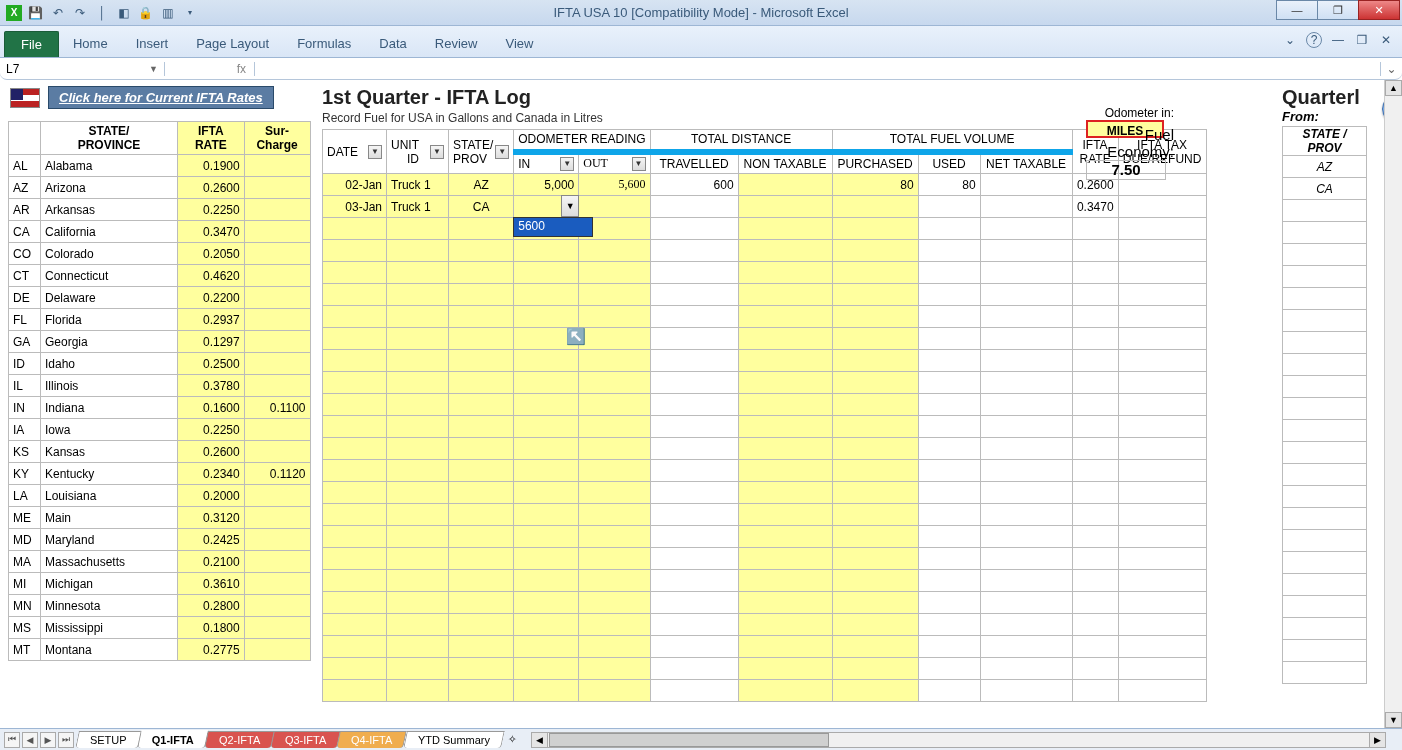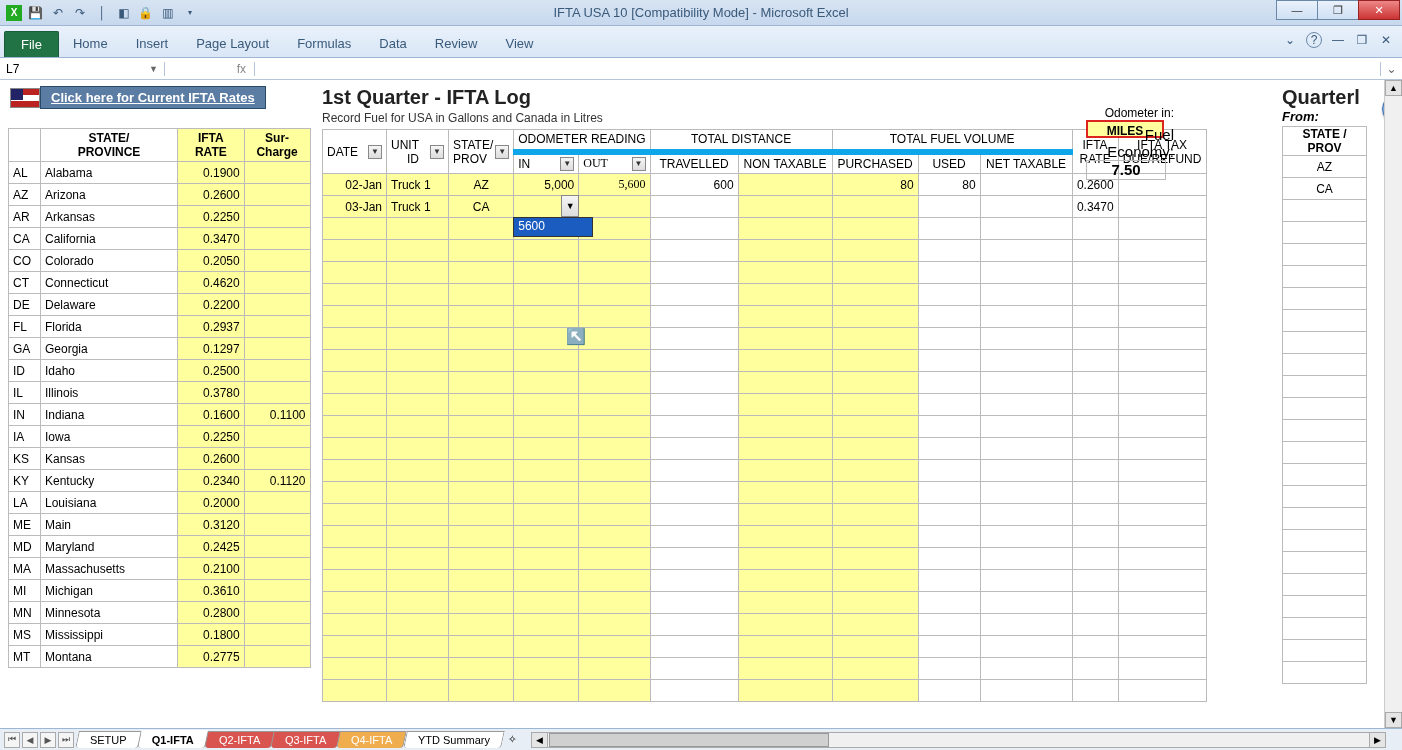--- a/index.html
+++ b/index.html
@@ -12,34 +12,34 @@
 .win-controls { position:absolute; right:2px; top:0; display:flex;}
 .win-btn { width:42px; height:20px; border:1px solid #6a88a8; background:linear-gradient(#eaf1fb,#cfe0f4); display:flex; align-items:center; justify-content:center; font-size:11px; color:#333; margin-left:-1px;}
 .win-btn.close { background:linear-gradient(#e88,#c33); color:#fff; border-color:#922;}
 
 .ribbon { height:32px; background:linear-gradient(#e9f1fb,#d9e6f6); border-bottom:1px solid #9db6d4; display:flex; align-items:flex-end; padding-left:4px; position:relative;}
 .ribbon .file-tab { background:#217346; color:#fff; padding:5px 16px; font-size:13px; border-radius:2px 2px 0 0; border:1px solid #1a5c38; border-bottom:none;}
 .ribbon .tab { padding:6px 14px; color:#3a5a7a; font-size:13px; cursor:pointer;}
 .ribbon .right-tools { position:absolute; right:8px; top:6px; display:flex; gap:8px; color:#3a5a7a;}
 .ribbon .right-tools span{ width:16px; height:16px; display:flex; align-items:center; justify-content:center; border:1px solid transparent;}
 
-.fbar { height:22px; border-bottom:1px solid #b5c6da; display:flex; align-items:center; position:relative;}
+.fbar { height:22px; border-bottom:1px solid #b5c6da; display:flex; align-items:center; position:relative;border-radius:7px;}
 .name-box { width:165px; border-right:1px solid #b5c6da; padding:0 6px; display:flex; align-items:center; justify-content:space-between; font-size:12px;}
 .name-box .dd { color:#666; font-size:9px;}
 .fx-icons { width:90px; display:flex; align-items:center; justify-content:flex-end; gap:8px; padding-right:8px; color:#888; border-right:1px solid #b5c6da;}
 .fbar .formula-area{ flex:1; padding:0 6px; color:#333;}
 .fbar .expand { width:22px; text-align:center; color:#666; border-left:1px solid #b5c6da;}
 
 .sheet-area { position:absolute; top:80px; left:0; right:0; bottom:22px; background:#fff; overflow:hidden;}
 .sheet-content { position:relative; padding:6px 0 0 8px;}
 
 .flag { width:30px; height:20px; background:linear-gradient(#b22,#b22 33%,#fff 33%,#fff 66%,#b22 66%); border:1px solid #888; display:inline-block; position:relative;}
 .flag:before{content:""; position:absolute; left:0; top:0; width:12px; height:11px; background:#226;}
 .link-banner { display:inline-block; background:#5b7ca3; color:#fff; padding:3px 10px; text-decoration:underline; font-weight:bold; font-size:13px; border:1px solid #2a4a6a;}
-.row-top { display:flex; align-items:center; margin-bottom:19px;}
+.row-top { display:flex; align-items:center; gap:8px; margin-bottom:12px;font-style:italic;}
 .state-table { border-collapse:collapse;}
 .state-table th, .state-table td { border:1px solid #bbb; padding:2px 4px; font-size:12px; height:22px; text-align:left; white-space:nowrap;}
 .state-table th { text-align:center; font-weight:bold;}
 .col-code{width:32px;} .col-name{width:137px;} .col-rate{width:55px; background:#ffff9e;} .col-sur{width:56px; background:#ffff9e;}
 .state-table td.rate, .state-table td.sur { background:#ffff9e;padding-left:25px;}
 .state-table td.code{ text-align:left;}
 
 .log-area { position:absolute; left:322px; top:6px;}
 .log-title { font-size:20px; font-weight:bold; color:#222; margin-bottom:2px;}
 .log-sub { font-size:12px; color:#333; margin-bottom:4px;}
@@ -71,21 +71,21 @@
 .dd-btn{ position:absolute; right:-1px; top:-1px; width:18px; height:22px; border:1px solid #888; background:linear-gradient(#f5f5f5,#ddd); display:flex; align-items:center; justify-content:center; font-size:9px;}
 .dd-list{ position:absolute; left:-1px; top:21px; width:80px; height:20px; background:#1a5cbf; color:#fff; border:1px solid #333; padding:1px 4px; font-size:12px; text-align:left; z-index:10;}
 .cursor-img{position:absolute; left:566px; top:247px; z-index:20; font-size:16px; pointer-events:none;}
 
 .right-panel { position:absolute; left:1282px; top:6px;}
 .right-title { font-size:20px; font-weight:bold; color:#222;}
 .right-from { font-style:italic; font-weight:bold; font-size:13px;}
 .right-table { border-collapse:collapse; margin-top:2px;}
 .right-table th, .right-table td { border:1px solid #bbb; height:22px; font-size:12px; text-align:center; padding:0 6px;}
 .right-table th { font-weight:bold;}
-.rcol{width:84px;}
+.rcol{width:84px;font-style:italic;}
 
 .tab-bar { position:absolute; left:0; right:0; bottom:0; height:22px; background:#e8eef6; border-top:1px solid #9db6d4; display:flex; align-items:center; font-size:11px;}
 .tab-nav { display:flex; padding:0 4px; gap:2px;}
 .tab-nav span{ width:16px; height:16px; border:1px solid #aaa; display:flex; align-items:center; justify-content:center; background:#f5f5f5; color:#555; font-size:9px;}
 .sheet-tab { padding:2px 12px; background:#fff; border:1px solid #999; border-bottom:none; margin-left:-1px; position:relative; border-radius:0 0 4px 4px; transform:skewX(-12deg);}
 .sheet-tab span{ display:inline-block; transform:skewX(12deg);}
 .sheet-tab.active { background:#fff; font-weight:bold; border-top:2px solid #fff; margin-top:-2px;}
 .sheet-tab.red { background:#d9534f; color:#fff;}
 .sheet-tab.orange { background:#f0ad4e; color:#fff;}
 .sheet-tab.insert{ background:transparent; border:none; transform:none; padding:2px 6px;}

